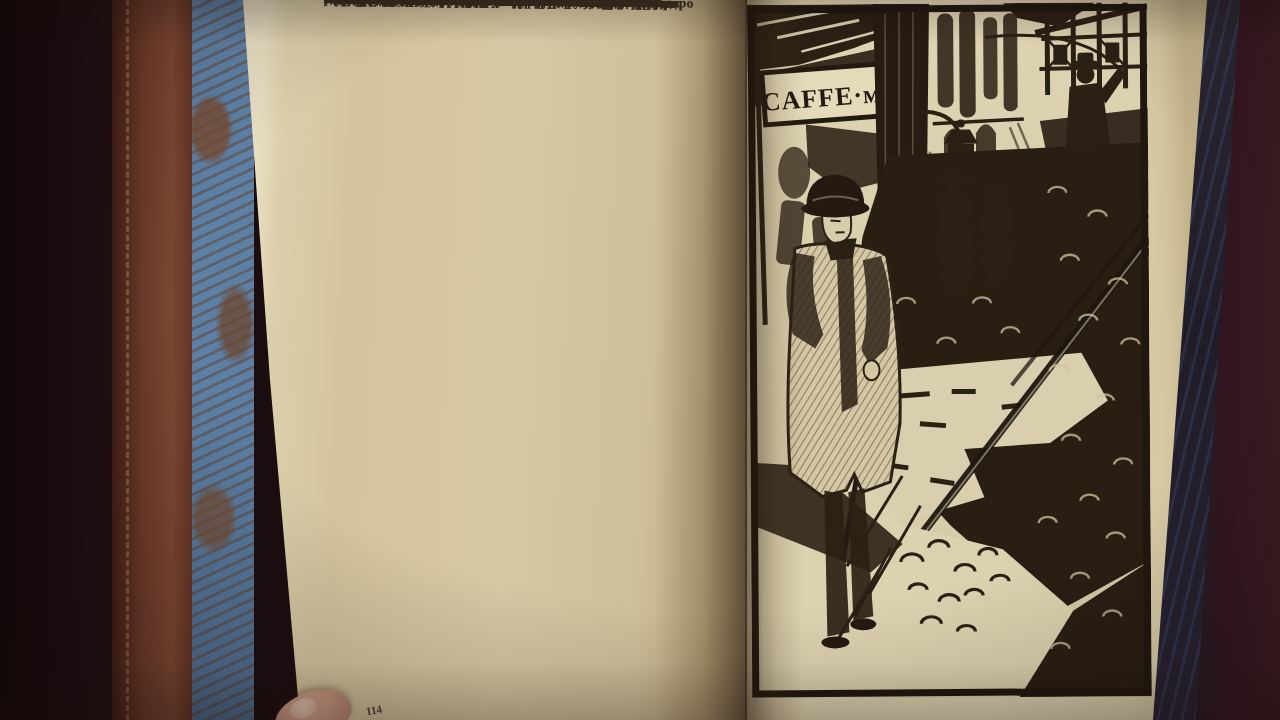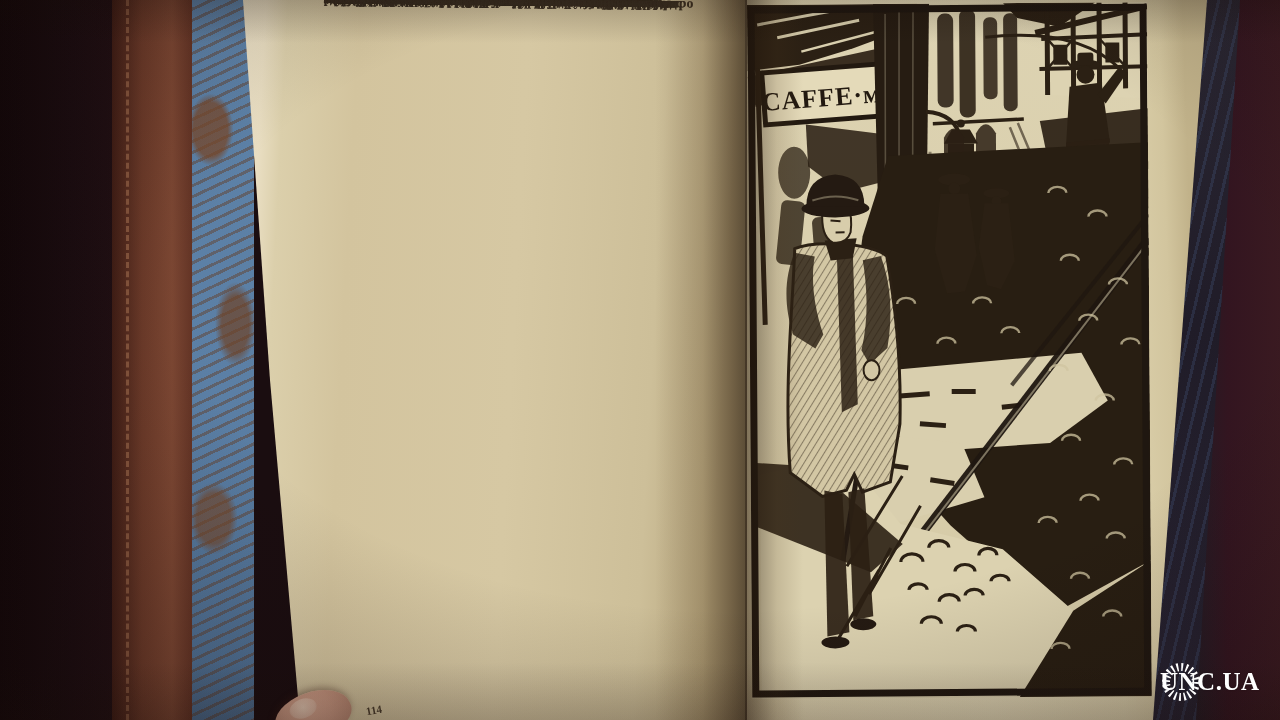--- a/index.html
+++ b/index.html
@@ -350,20 +350,14 @@
 
   <div class="gutter-left"></div>
   <div class="gutter-right"></div>
 
   <div class="thumb">
     <div class="nail"></div>
   </div>
 
   <div class="vignette"></div>
 
-  <div class="watermark">
-    <svg width="46" height="46" viewBox="0 0 46 46">
-      <circle cx="23" cy="23" r="15" fill="none" stroke="#ffffff" stroke-width="8" stroke-dasharray="1.8 2.9"></circle>
-    </svg>
-    <span class="wm-text">UNC.UA</span>
-  </div>
 
 </div>
 
 </body></html>

